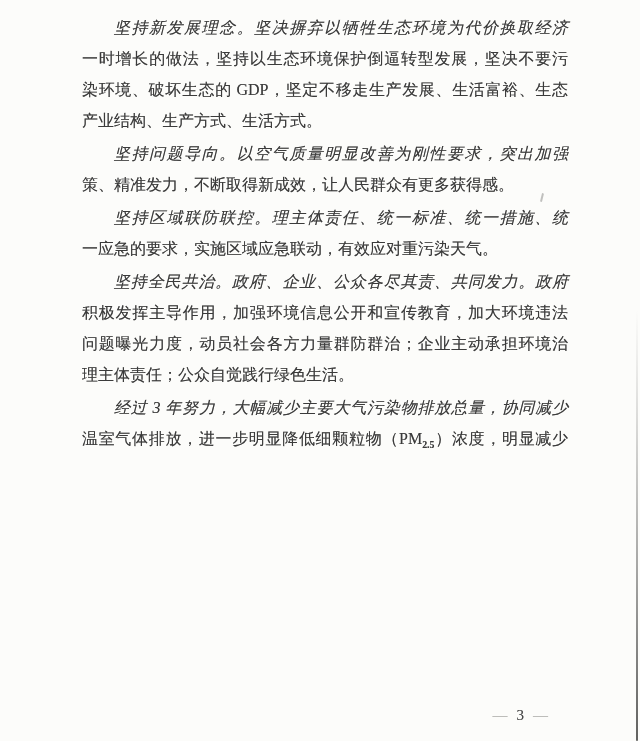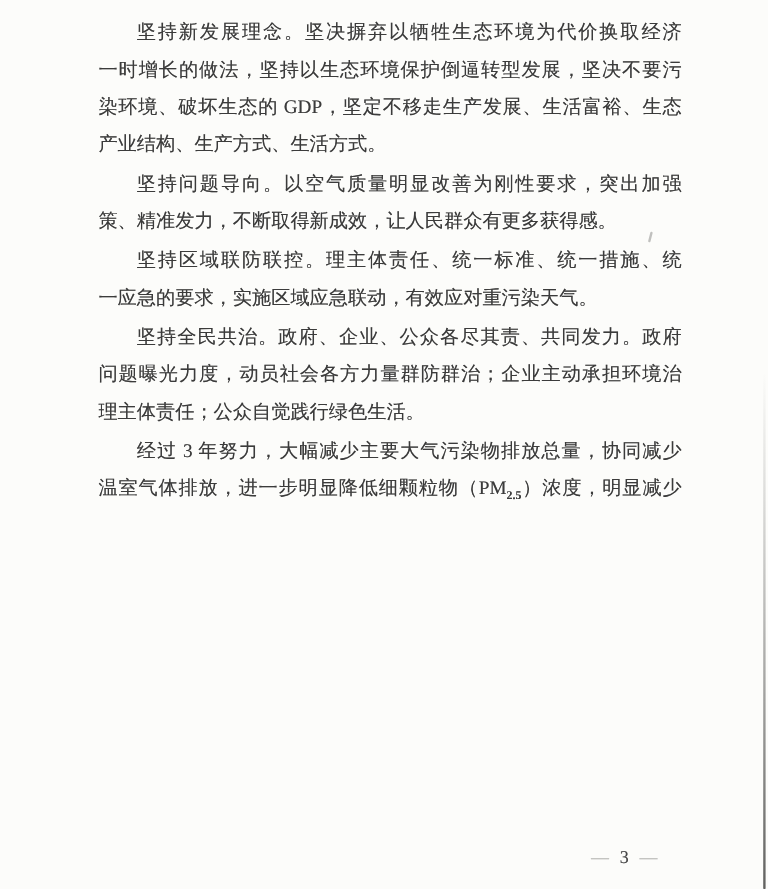--- a/index.html
+++ b/index.html
@@ -36,20 +36,21 @@
     text-align: justify;
     text-align-last: left;
     text-shadow: 0 0 0.5px rgba(70,70,70,0.55);
     letter-spacing: 0px;
   }
   .line.j {
     text-align-last: justify;
   }
   .line.ind {
     text-indent: 2em;
+    font-style: italic;
   }
   .sub {
     vertical-align: sub;
     font-size: 0.62em;
     line-height: 0;
     font-weight: bold;
   }
   .footer {
     position: absolute;
     top: 704px;
@@ -115,20 +116,21 @@
       <div class="line">策、精准发力，不断取得新成效，让人民群众有更多获得感。</div>
     </div>
 
     <div class="para">
       <div class="line j ind">坚持区域联防联控。理主体责任、统一标准、统一措施、统</div>
       <div class="line">一应急的要求，实施区域应急联动，有效应对重污染天气。</div>
     </div>
 
     <div class="para">
       <div class="line j ind">坚持全民共治。政府、企业、公众各尽其责、共同发力。政府</div>
+      <div class="line j">积极发挥主导作用，加强环境信息公开和宣传教育，加大环境违法</div>
       <div class="line j">问题曝光力度，动员社会各方力量群防群治；企业主动承担环境治</div>
       <div class="line">理主体责任；公众自觉践行绿色生活。</div>
     </div>
 
 
     <div class="para">
       <div class="line j ind">经过 3 年努力，大幅减少主要大气污染物排放总量，协同减少</div>
       <div class="line j"><span>温室气体排放，进一步明显降低细颗粒物（PM</span><span class="sub">2.5</span><span>）浓度，明显减少</span></div>
     </div>
 

